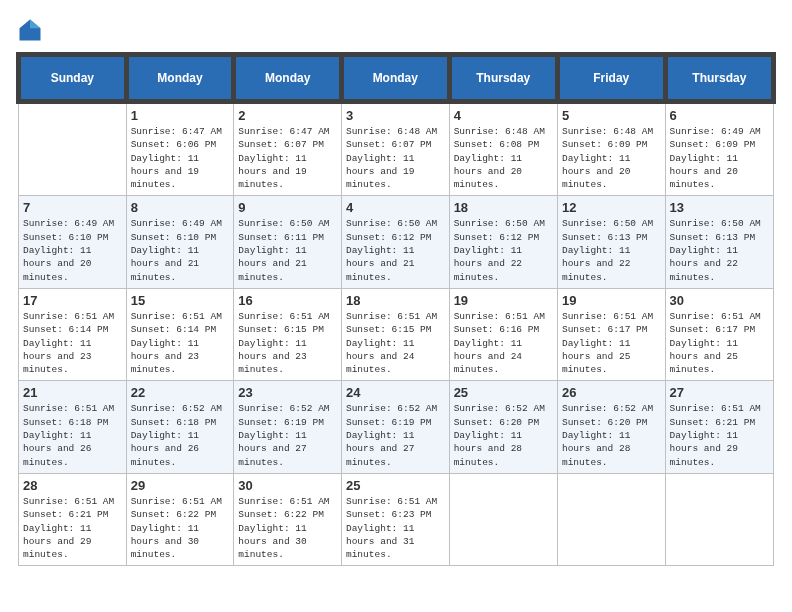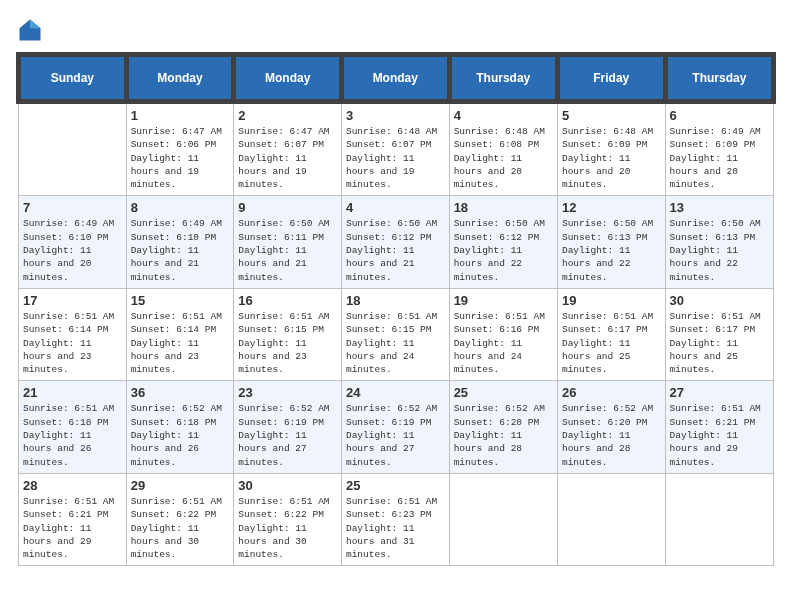--- a/index.html
+++ b/index.html
@@ -254,21 +254,21 @@
         </td>
       </tr>
       <tr>
         <td>
           <span class="day-num">21</span>
           <div class="day-detail" style="white-space: pre-line;">Sunrise: 6:51 AM
 Sunset: 6:18 PM
 Daylight: 11 hours and 26 minutes.</div>
         </td>
         <td>
-          <span class="day-num">36</span>
+          <span class="day-num">22</span>
           <div class="day-detail" style="white-space: pre-line;">Sunrise: 6:52 AM
 Sunset: 6:18 PM
 Daylight: 11 hours and 26 minutes.</div>
         </td>
         <td>
           <span class="day-num">23</span>
           <div class="day-detail" style="white-space: pre-line;">Sunrise: 6:52 AM
 Sunset: 6:19 PM
 Daylight: 11 hours and 27 minutes.</div>
         </td>

